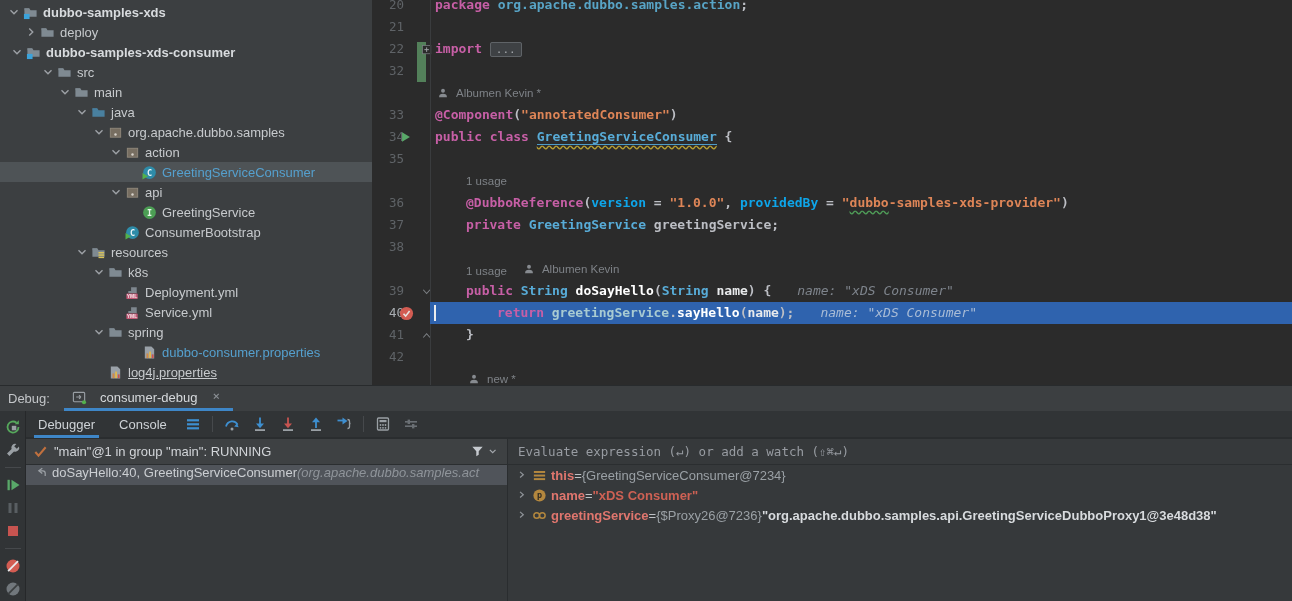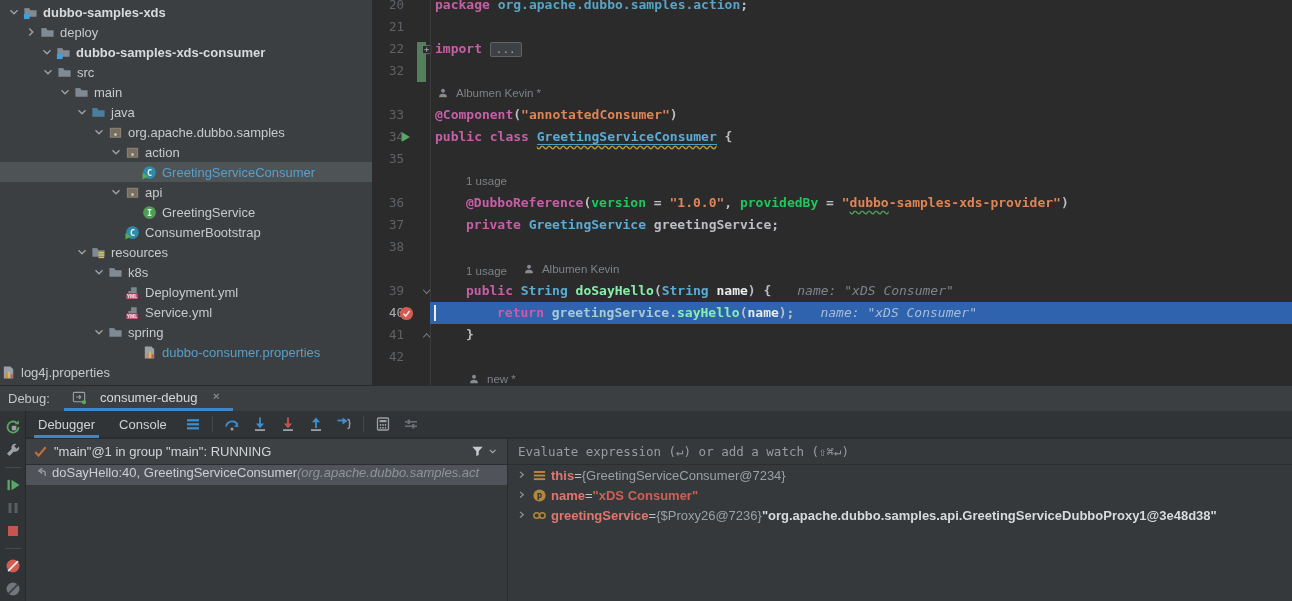--- a/index.html
+++ b/index.html
@@ -33,27 +33,27 @@
   .cwrap{ position:absolute; left:58px; right:0; top:0; bottom:0; line-height:22px;
           white-space:pre; font-weight:600; z-index:1;}
   .eline.exec .cwrap{ background:#2F63AE; }
   .caret{ position:absolute; left:4px; top:3px; width:2px; height:16px; background:#EAECEE;}
   .changebar{ position:absolute; left:45px; top:4px; width:9px; height:40px; background:#53805A; z-index:0;}
   .hint{ font-style:italic; font-weight:normal; color:#7E848C; margin-left:26px; }
   .eline.exec .hint{ color:#A9BCD6; }
   .lab{ font-family:"Liberation Sans", sans-serif; font-size:11.5px; color:#7E8287; font-weight:normal;
         display:inline-flex; align-items:center; gap:5px;}
   .lab + .lab{ margin-left:14px; }
-  .tk-kw{ color:#C75FA6; } .tk-ann{ color:#C75FA6; } .tk-attr{ color:#22c55e; }
+  .tk-kw{ color:#C75FA6; } .tk-ann{ color:#C75FA6; } .tk-attr{ color:#0ea5e9; }
   .tk-str{ color:#DE8557; }
   .tk-strsq{ color:#DE8557; text-decoration:underline wavy #4F9E58; text-underline-offset:3px; }
   .tk-pkg{ color:#58A4C6; } .tk-cls{ color:#58ACD8; }
   .tk-clsdecl{ color:#58ACD8; border-bottom:1px solid #4E9CC8;
                text-decoration:underline wavy #B8A032; text-underline-offset:4px;}
-  .tk-meth{ color:#86efac; } .tk-prm{ color:#E8EAEC; } .tk-fld{ color:#A8CBD2; }
+  .tk-meth{ color:#ffffff; } .tk-prm{ color:#E8EAEC; } .tk-fld{ color:#A8CBD2; }
   .tk-pln{ color:#BCBEC4; }
   .tk-badge{ background:#3E4144; border:1px solid #5F6367; color:#A2A6AA; padding:0 5px;
              border-radius:2px; font-size:11px; font-weight:normal;}
 
   
   .debug{ height:216px; display:flex; flex-direction:column; border-top:1px solid #282B2D; background:#36393B;}
   .dtabs{ height:25px; background:#3C3F41; display:flex; align-items:center; flex:none; }
   .dtabs .dlabel{ font-size:13px; color:#C3C6C9; margin:0 14px 0 8px; }
   .sessiontab{ height:25px; display:inline-flex; align-items:center; gap:12px; padding:0 8px;
                border-bottom:3px solid #3E86C7; cursor:pointer;}
@@ -121,21 +121,21 @@
             </svg>
           </span>
           <span class="ic">
             <svg width="15" height="15" viewBox="0 0 16 16">
               <path d="M1.5 3.5h5l1.5 2h6.5v7h-13z" fill="#7F8A92"></path>
               <path d="M1.5 3.5h5l1.5 2h-6.5z" fill="#7F8A92" opacity=".7"></path>
             </svg>
           </span>
           <span class="lbl">deploy</span>
         </div>
-        <div class="trow bold" style="padding-left: 39px;">
+        <div class="trow bold" style="padding-left: 9px;">
           <span class="ic chev">
             <svg width="14" height="14" viewBox="0 0 16 16">
               <polyline points="4,6 8,10 12,6" fill="none" stroke="#9DA1A6" stroke-width="1.6"></polyline>
             </svg>
           </span>
           <span class="ic">
             <svg width="15" height="15" viewBox="0 0 16 16">
               <path d="M1.5 3.5h5l1.5 2h6.5v7h-13z" fill="#7F8A92"></path>
               <path d="M1.5 3.5h5l1.5 2h-6.5z" fill="#7F8A92" opacity=".7"></path>
               <rect x="1" y="9.5" width="6" height="5.5" fill="#3BA3DB"></rect>
@@ -325,21 +325,21 @@
           <span class="ic">
             <svg width="15" height="15" viewBox="0 0 16 16">
               <path d="M3 1.5h7l3 3v10H3z" fill="#9AA1A8"></path>
               <rect x="4.8" y="9" width="2" height="5" fill="#D28A45"></rect>
               <rect x="7.6" y="7" width="2" height="7" fill="#E0B84E"></rect>
               <rect x="10.4" y="10" width="2" height="4" fill="#C75450"></rect>
             </svg>
           </span>
           <span class="lbl">dubbo-consumer.properties</span>
         </div>
-        <div class="trow" style="">
+        <div class="trow" style="padding-left: 107px; text-decoration: underline;">
           <span class="ic">
             <svg width="15" height="15" viewBox="0 0 16 16">
               <path d="M3 1.5h7l3 3v10H3z" fill="#9AA1A8"></path>
               <rect x="4.8" y="9" width="2" height="5" fill="#D28A45"></rect>
               <rect x="7.6" y="7" width="2" height="7" fill="#E0B84E"></rect>
               <rect x="10.4" y="10" width="2" height="4" fill="#C75450"></rect>
             </svg>
           </span>
           <span class="lbl">log4j.properties</span>
         </div>

